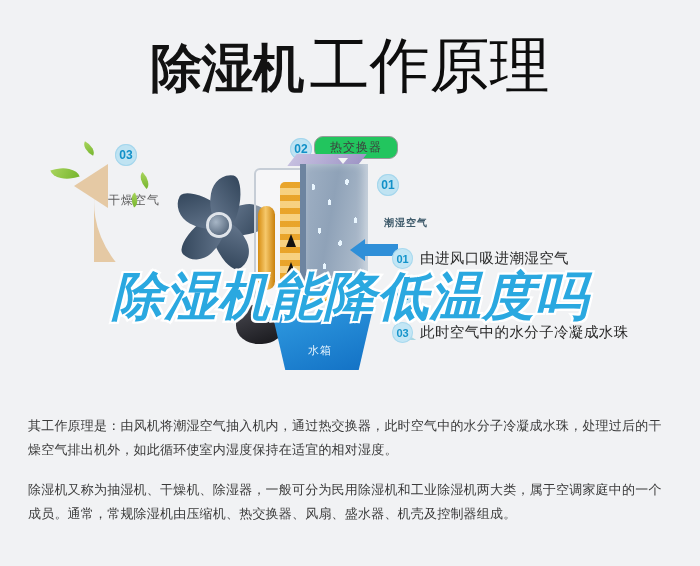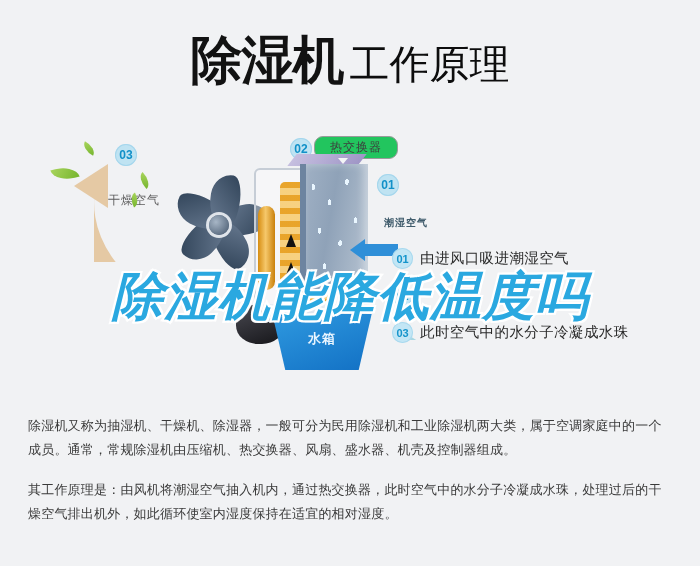--- a/index.html
+++ b/index.html
@@ -15,21 +15,21 @@
   
   .title-wrap{
     position:absolute;left:0;top:26px;width:700px;
     text-align:center;white-space:nowrap;
   }
   .title-a{
     font-size:52px;font-weight:700;color:#121212;
     letter-spacing:-1px;vertical-align:baseline;
   }
   .title-b{
-    font-size:40px;font-weight:400;color:#0d0d0d;
+    font-size:60px;font-weight:400;color:#0d0d0d;
     letter-spacing:0px;margin-left:6px;vertical-align:baseline;
   }
 
   
   .stage{position:absolute;left:0;top:118px;width:700px;height:290px;}
 
   
   .swoosh{
     position:absolute;right:-40px;top:-8px;width:330px;height:230px;
     overflow:hidden;pointer-events:none;
@@ -202,22 +202,22 @@
     background:linear-gradient(160deg,#2f9ae0,#1270c4);
     clip-path:polygon(4% 0%,96% 0%,84% 100%,16% 100%);
     border-radius:3px;
   }
   .tank-lid{
     position:absolute;left:252px;top:186px;width:126px;height:18px;
     background:linear-gradient(180deg,#e9eef4,#cfd9e4);
     clip-path:polygon(6% 0%,94% 0%,88% 100%,12% 100%);
   }
   .tank-lbl{
-    position:absolute;left:308px;top:212px;
-    font-size:13px;color:#eaf6ff;font-weight:700;letter-spacing:1px;
+    position:absolute;left:308px;top:225px;
+    font-size:11px;color:#eaf6ff;font-weight:400;letter-spacing:1px;
   }
   .compressor{
     position:absolute;left:236px;top:186px;width:48px;height:40px;
     border-radius:50% 50% 46% 46%;
     background:linear-gradient(160deg,#4a4a52,#16161a);
   }
 
   
   .steps{position:absolute;left:392px;top:248px;width:300px;}
   .step{display:flex;align-items:center;margin-bottom:16px;}
@@ -339,17 +339,17 @@
       <div class="step-badge">03</div>
       <div class="step-text">此时空气中的水分子冷凝成水珠</div>
     </div>
   </div>
 
   <div class="overlay">
     <span>除湿机能降低温度吗</span>
   </div>
 
   <div class="prose">
+    <p>其工作原理是：由风机将潮湿空气抽入机内，通过热交换器，此时空气中的水分子冷凝成水珠，处理过后的干燥空气排出机外，如此循环使室内湿度保持在适宜的相对湿度。</p>
     <p>除湿机又称为抽湿机、干燥机、除湿器，一般可分为民用除湿机和工业除湿机两大类，属于空调家庭中的一个成员。通常，常规除湿机由压缩机、热交换器、风扇、盛水器、机壳及控制器组成。</p>
-    <p>其工作原理是：由风机将潮湿空气抽入机内，通过热交换器，此时空气中的水分子冷凝成水珠，处理过后的干燥空气排出机外，如此循环使室内湿度保持在适宜的相对湿度。</p>
   </div>
 
 </div>
 
 </body></html>

